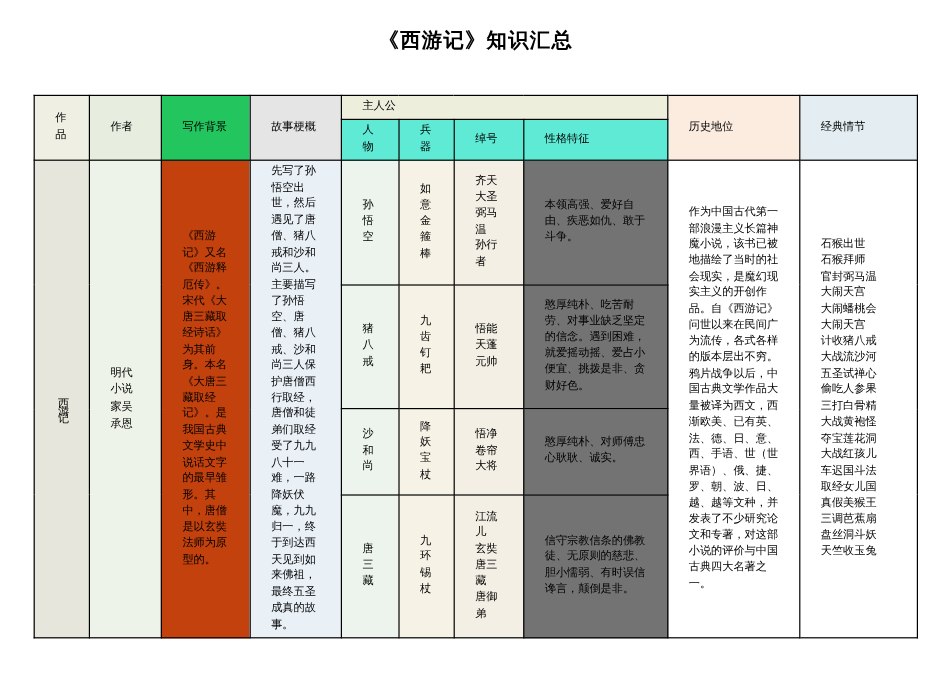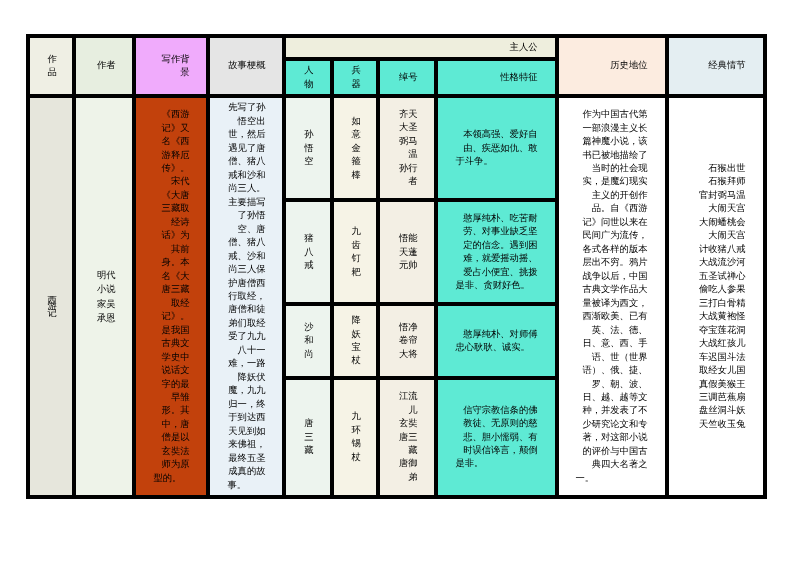--- a/index.html
+++ b/index.html
@@ -29,48 +29,48 @@
     margin-bottom: 0;
     font-family: "Liberation Serif", "DejaVu Serif", serif;
   }
   table.kt {
     border-collapse: collapse;
     margin: 34px auto 0 auto;
     width: 736px;
     table-layout: fixed;
   }
   table.kt td, table.kt th {
-    border: 4px solid #000000;
+    border: 1px solid #000000;
     vertical-align: middle;
-    text-align: right;
+    text-align: left;
     font-size: 9.3px;
     line-height: 1.45;
     padding: 3px 17px;
     font-family: "Liberation Serif", "DejaVu Serif", serif;
     font-weight: normal;
   }
   
   .h-work      { background: #efefe4; }
   .h-author    { background: #e7eee0; }
-  .h-bg        { background: #f0abfc; }
+  .h-bg        { background: #22c55e; }
   .h-summary   { background: #e5e5e5; }
   .h-main      { background: #eeeedd; }
   .h-status    { background: #fcece0; }
   .h-plots     { background: #e4eef2; margin-left: 37px; }
   .h-sub       { background: #5eead4; }
 
   
   .c-work      { background: #e6e6dc; }
   .c-author    { background: #eef3e9; }
   .c-bg        { background: #c2410c; }
   .c-summary   { background: #e9f1f7; }
   .c-person    { background: #edf4ee; }
   .c-weapon    { background: #f6f3e6; }
   .c-nick      { background: #f3efe4; }
-  .c-trait     { background: #5eead4; }
+  .c-trait     { background: #737373; }
   .c-status    { background: #ffffff; }
   .c-plots     { background: #ffffff; }
 
   .vert {
     writing-mode: vertical-rl;
     text-orientation: upright;
     letter-spacing: 6px;
     line-height: 1.2;
     margin: 0 auto;
     white-space: nowrap;
@@ -97,20 +97,21 @@
     letter-spacing: 0px;
   }
   .hdr-main { font-size: 10.5px; }
   .hdr { font-size: 10.5px; }
 </style>
 </head>
 <body>
 
 <div class="page">
 
+  <div class="title">《西游记》知识汇总</div>
 
   <table class="kt">
     <colgroup>
       <col style="width:46px">
       <col style="width:60px">
       <col style="width:74px">
       <col style="width:76px">
       <col style="width:48px">
       <col style="width:46px">
       <col style="width:58px">

